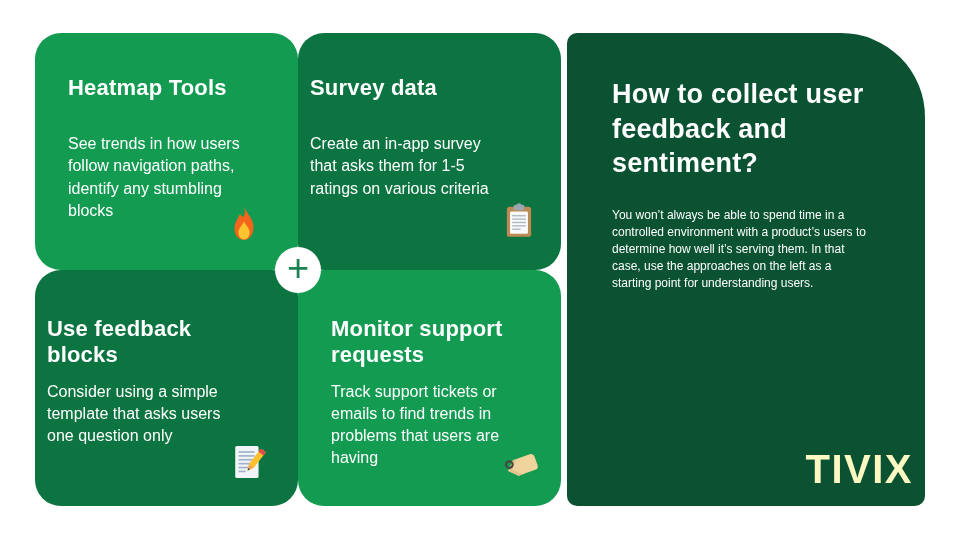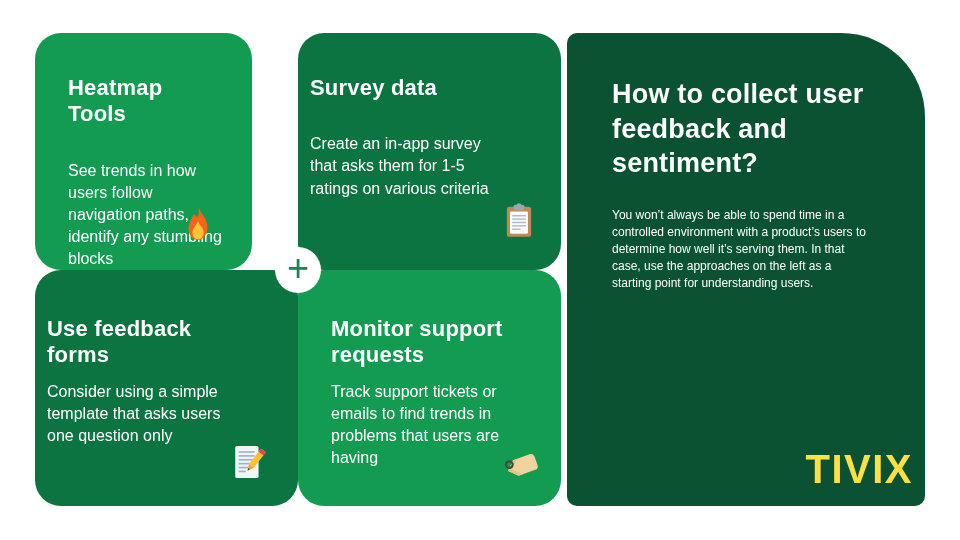--- a/index.html
+++ b/index.html
@@ -8,38 +8,38 @@
   .card{position:absolute;border-radius:26px;color:#fff;box-sizing:border-box;
     padding:42px 28px 0 33px;}
   .card.light{background:var(--card-light);}
   .card.dark{background:var(--card-dark);padding-left:12px;}
   .card h2{margin:0;font-size:22px;line-height:1.2;font-weight:700;max-width:190px;letter-spacing:.2px;}
   .card .body{font-size:16px;line-height:1.38;max-width:200px;}
   .card.row-top h2{margin-bottom:32px;}
   .card.row-bottom{padding-top:46px;}
   .card.row-bottom h2{margin-bottom:12px;}
   .card-icon{position:absolute;width:40px;height:40px;}
-  #card-1{left:35px;top:33px;width:217px;height:237px;}
+  #card-1{left:35px;top:33px;width:263px;height:237px;}
   #card-2{left:298px;top:33px;width:263px;height:237px;}
   #card-3{left:35px;top:270px;width:263px;height:236px;}
   #card-4{left:298px;top:270px;width:263px;height:236px;}
   #card-1 .card-icon{right:34px;bottom:26px;}
   #card-2 .card-icon{right:21px;bottom:28px;}
   #card-3 .card-icon{right:30px;bottom:24px;}
   #card-4 .card-icon{right:18px;bottom:22px;width:44px;}
   .plus-badge{position:absolute;left:275px;top:247px;width:46px;height:46px;border-radius:50%;
     background:#fff;display:flex;align-items:center;justify-content:center;}
   .plus-badge span{color:var(--plus);font-size:38px;font-weight:400;line-height:1;
     transform:translateY(-2px);}
   .panel{position:absolute;left:567px;top:33px;width:358px;height:473px;box-sizing:border-box;
     background:var(--panel);border-radius:10px 84px 10px 10px;color:#fff;padding:44px 54px 0 45px;}
   .panel h1{margin:0 0 26px;font-size:27px;line-height:1.28;font-weight:700;max-width:300px;letter-spacing:.2px;}
   .panel .panel-body{font-size:12px;line-height:1.42;max-width:288px;}
   .logo{position:absolute;right:12px;bottom:14px;font-size:40px;font-weight:700;
-    letter-spacing:1.5px;color:#fde047;white-space:nowrap;}
+    letter-spacing:1.5px;color:#fef9c3;white-space:nowrap;}
   .logo .logo-v{position:relative;display:inline-block;}
   .logo .logo-v::after{content:"";position:absolute;left:50%;top:2px;transform:translateX(-50%);
     border-left:6px solid transparent;border-right:6px solid transparent;
     border-top:13px solid var(--panel);}
 </style>
 </head>
 <body style="background: rgb(255, 255, 255);">
 
 <div class="canvas">
 
@@ -68,21 +68,21 @@
           <line x1="11.5" y1="22.6" x2="24.5" y2="22.6"></line>
           <line x1="11.5" y1="25.8" x2="19.5" y2="25.8"></line>
         </g>
         <circle cx="18" cy="3.4" r="2.3" fill="#9AA7B0"></circle>
         <rect x="12.8" y="2.6" width="10.4" height="5.2" rx="2" fill="#9AA7B0"></rect>
       </svg>
     </span>
   </div>
 
   <div id="card-3" class="card dark row-bottom">
-    <h2>Use feedback forms</h2>
+    <h2>Use feedback blocks</h2>
     <div class="body">Consider using a simple template that asks users one question only</div>
     <span class="card-icon">
       <svg viewBox="0 0 36 36" width="40" height="40">
         <rect x="6.5" y="3.5" width="21" height="29" rx="1.5" fill="#F2F5F7"></rect>
         <g stroke="#9FB2C8" stroke-width="1.5">
           <line x1="9.5" y1="9" x2="24" y2="9"></line>
           <line x1="9.5" y1="12.5" x2="24" y2="12.5"></line>
           <line x1="9.5" y1="16" x2="24" y2="16"></line>
           <line x1="9.5" y1="19.5" x2="21" y2="19.5"></line>
           <line x1="9.5" y1="23" x2="18" y2="23"></line>

